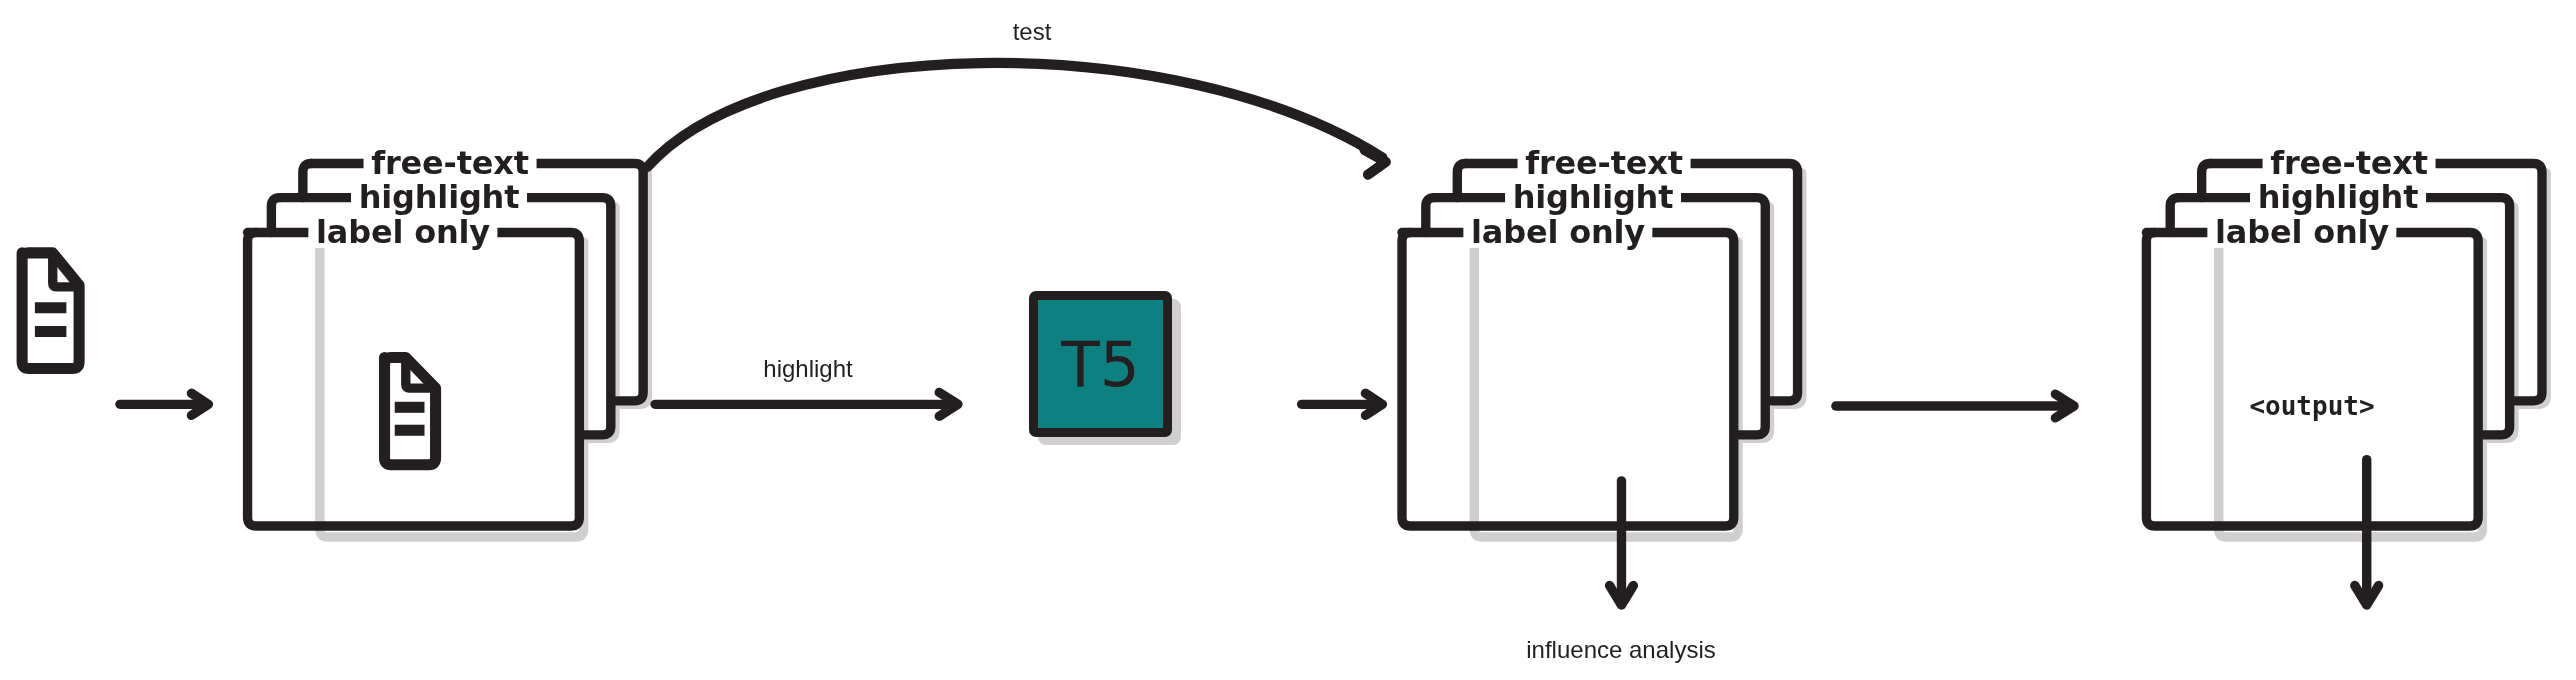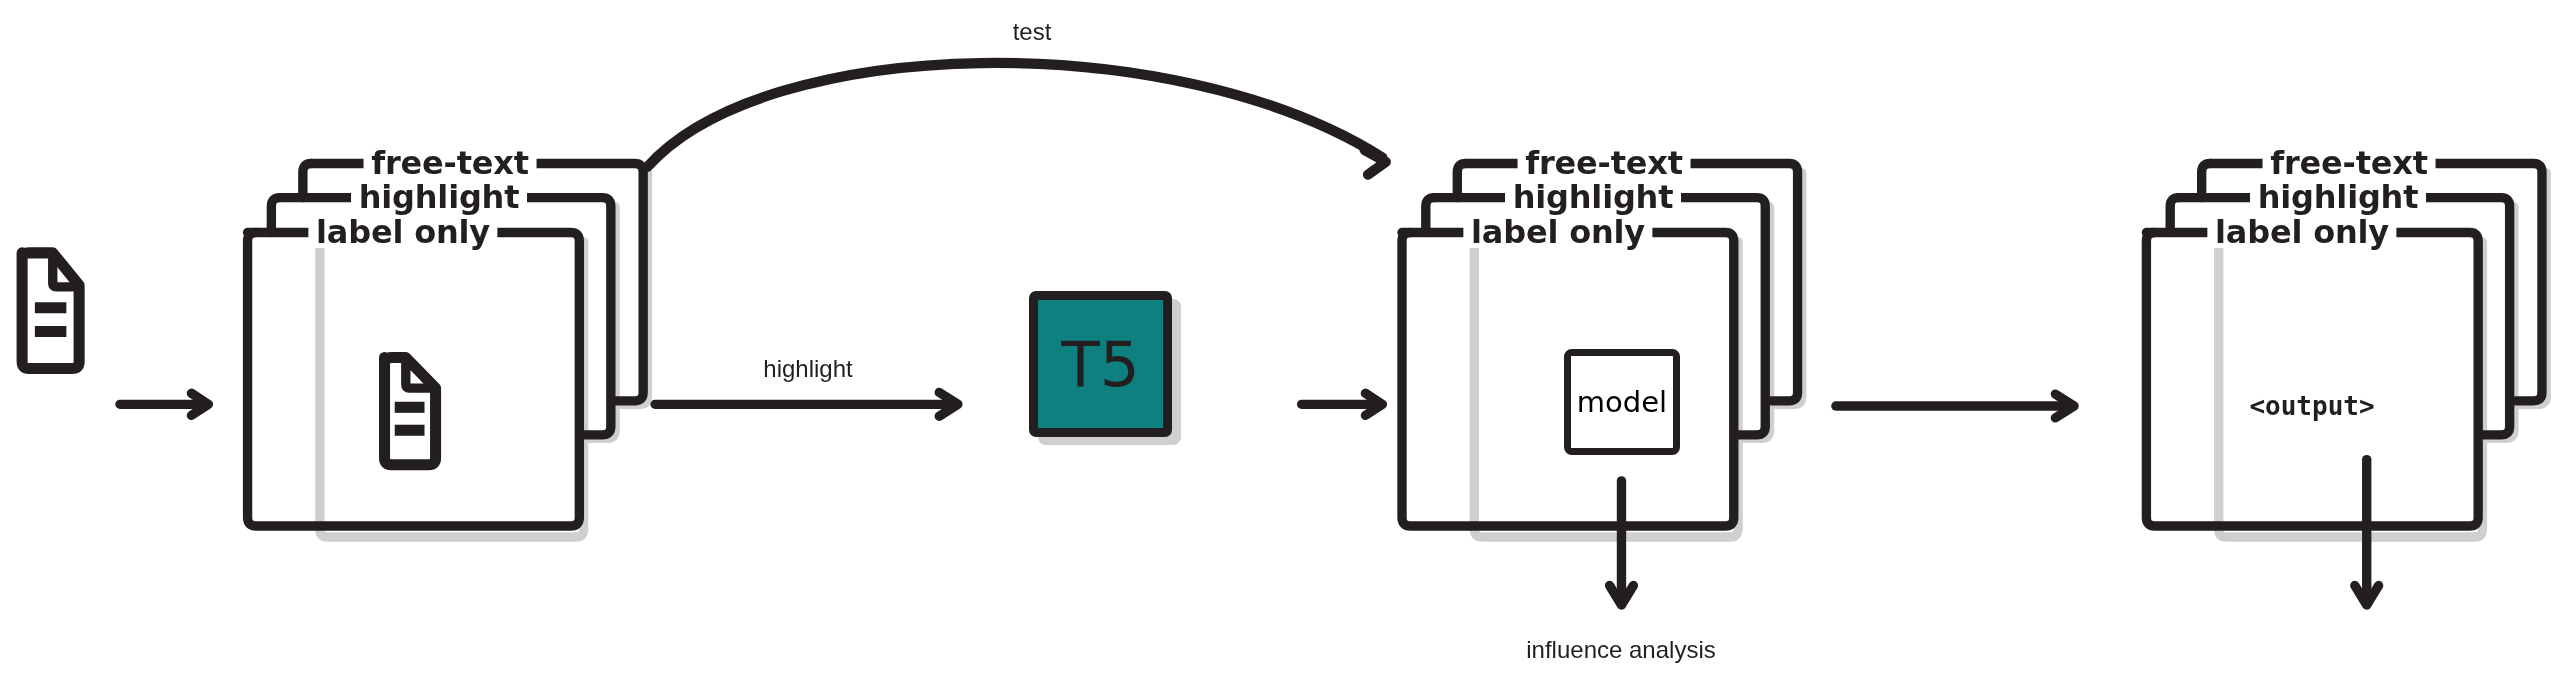--- a/index.html
+++ b/index.html
@@ -193,23 +193,20 @@
       <path class="ink" d="M 2768 688 L 2782 711 L 2796 688"></path>
     </g>
 
   </svg>
 
   <div class="t5shadow" style="left:1038px; top:299px; width:143px; height:146px;"></div>
   <div class="t5box" style="left:1029px; top:291px; width:143px; height:146px; background:#0e8080;">
     <span class="lbl-t5">T5</span>
   </div>
 
-  <div class="modelbox" style="left:1564px; top:349px; width:116px; height:106px;">
-    <span class="lbl-model">model</span>
-  </div>
 
   <span class="lbl lbl-card" style="left:450px; top:163px;">free-text</span>
   <span class="lbl lbl-card" style="left:439px; top:197px;">highlight</span>
   <span class="lbl lbl-card" style="left:403px; top:232px;">label only</span>
 
   <span class="lbl lbl-card" style="left:1604px; top:163px;">free-text</span>
   <span class="lbl lbl-card" style="left:1593px; top:197px;">highlight</span>
   <span class="lbl lbl-card" style="left:1558px; top:232px;">label only</span>
 
   <span class="lbl lbl-card" style="left:2349px; top:163px;">free-text</span>

